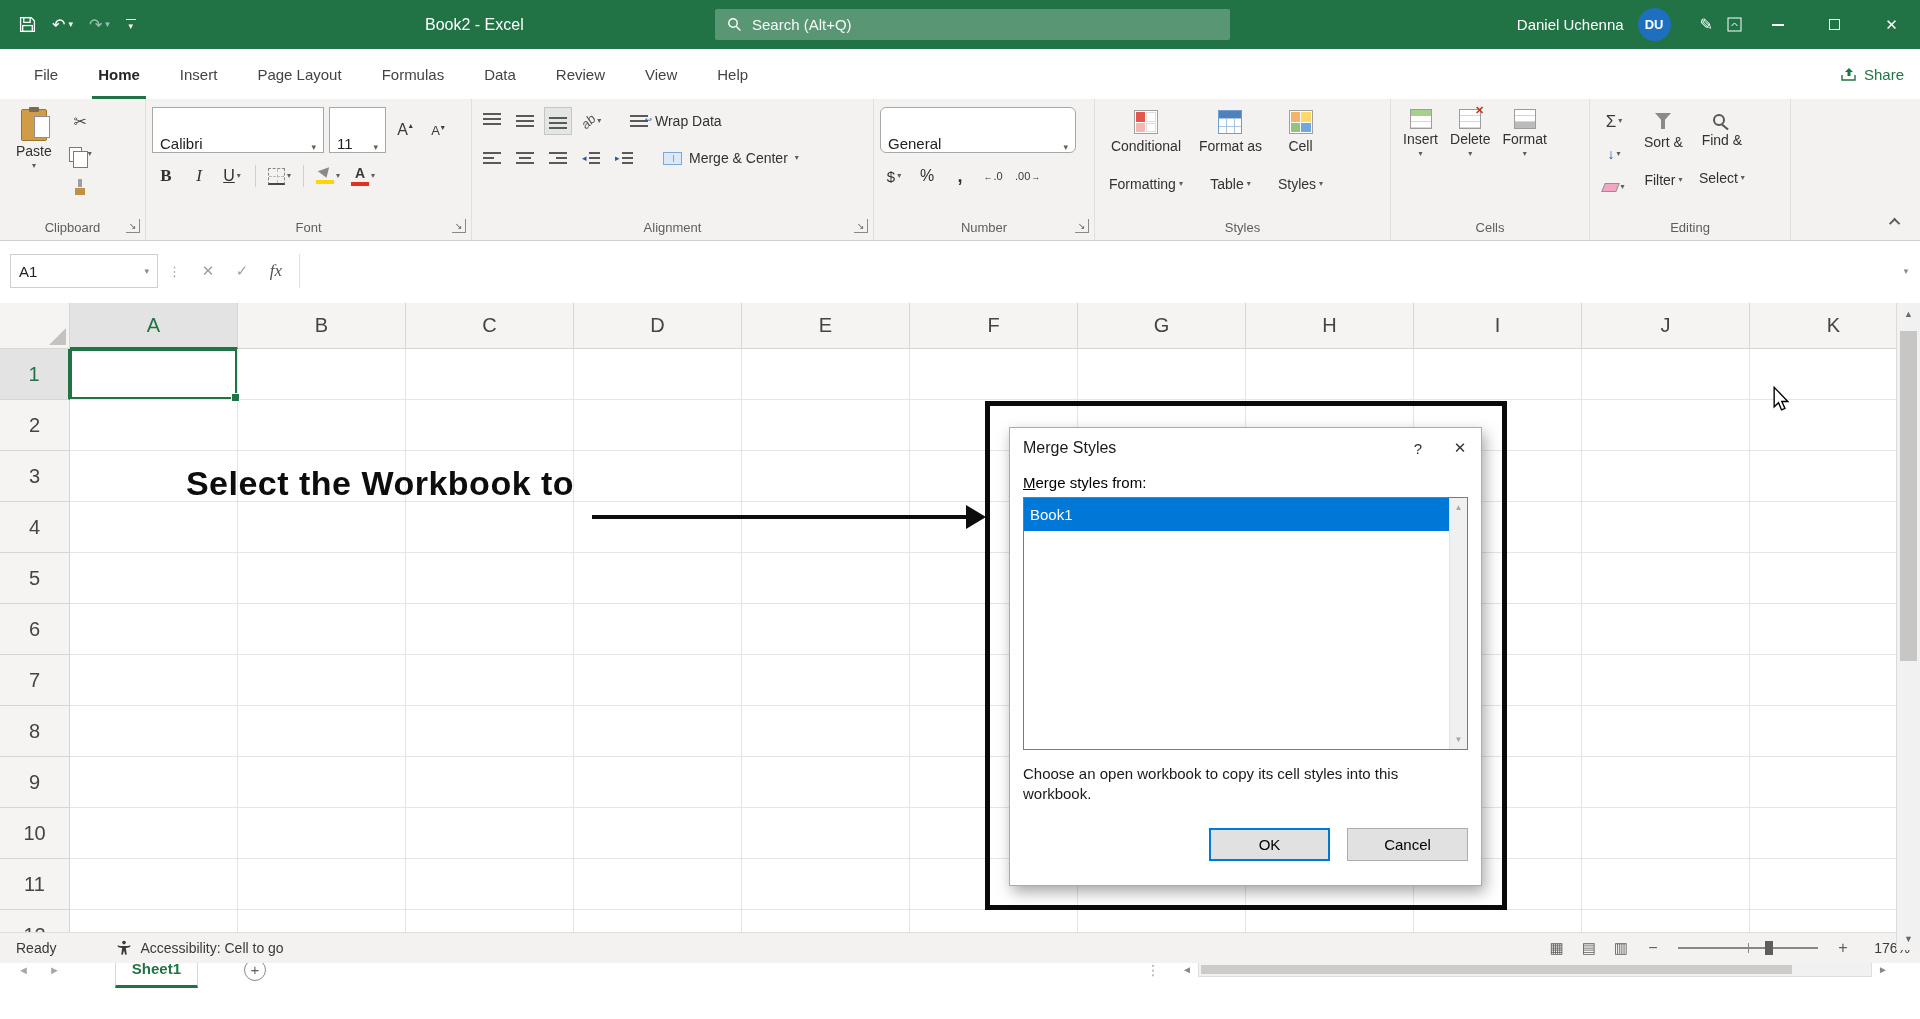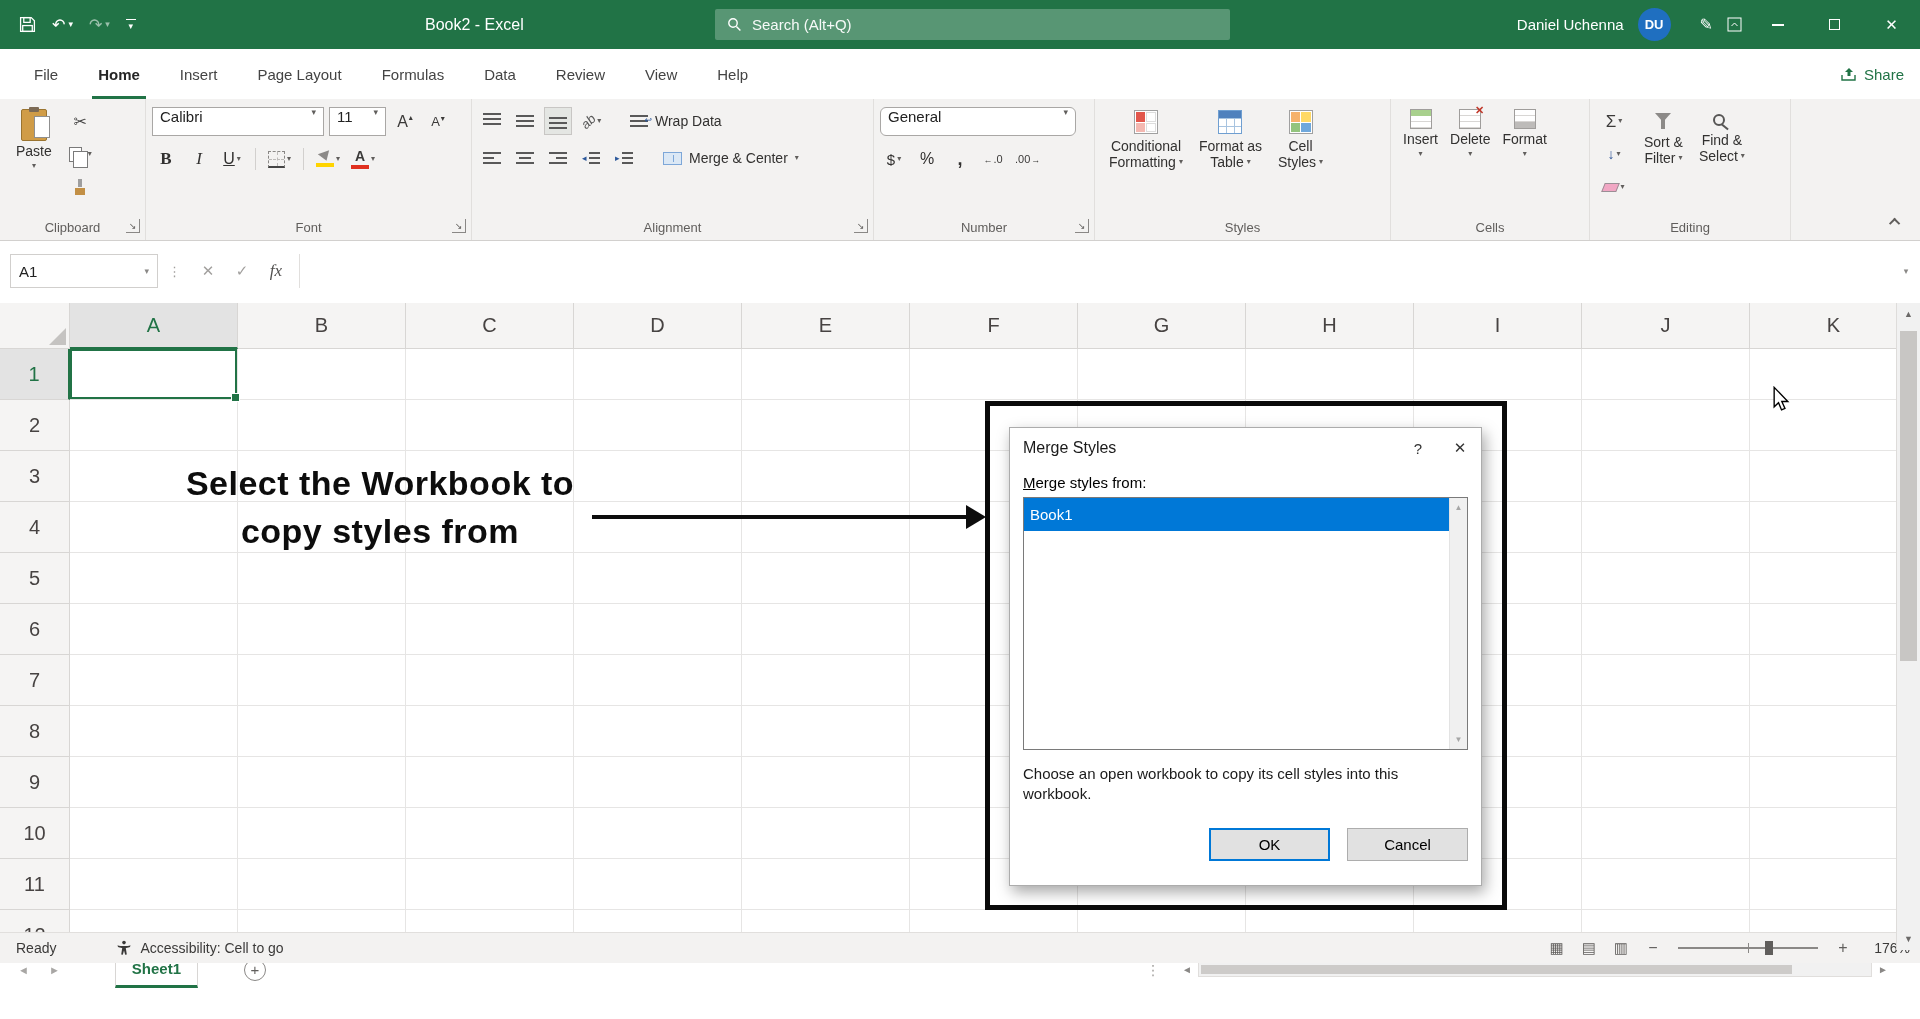--- a/index.html
+++ b/index.html
@@ -42,34 +42,34 @@
 .rlabel{position:absolute;bottom:5px;left:0;right:0;text-align:center;font-size:13px;color:#605e5c;}
 .launcher{position:absolute;right:5px;bottom:7px;width:14px;height:14px;font-size:9px;color:#605e5c;display:flex;align-items:center;justify-content:center;border-right:1px solid #8a8886;border-bottom:1px solid #8a8886;}
 .grow-h{display:flex;height:100%;}
 .vstack{display:flex;flex-direction:column;gap:5px;margin-left:4px;}
 .bigbtn{display:flex;flex-direction:column;align-items:center;gap:3px;padding:2px 10px;font-size:14px;color:#323130;}
 .blabel{line-height:1.1;white-space:nowrap;}
 .sbtn{display:flex;align-items:center;justify-content:center;gap:2px;min-width:28px;height:28px;padding:0 3px;}
 .sbtn.sel{background:#e4e6e3;border:1px solid #c8c6c4;}
 .bigbtn2{display:flex;flex-direction:column;align-items:center;padding:3px 8px;font-size:14px;color:#323130;line-height:1.15;}
 .bigbtn2 .l1{margin-top:4px;white-space:nowrap;}
-.l2chev{display:flex;align-items:center;gap:3px;white-space:nowrap;}
+.l2chev{display:flex;align-items:center;gap:3px;white-space:nowrap;margin-top:22px;}
 
 .ic-paste{position:relative;width:26px;height:32px;background:#d09c47;border:1px solid #9a7430;border-radius:2px;display:block;}
 .ic-paste::before{content:"";position:absolute;left:7px;top:-3px;width:10px;height:5px;background:#7c6a55;border-radius:1px;}
 .ic-paste-page{position:absolute;right:-4px;top:6px;width:16px;height:22px;background:#fff;border:1px solid #8f8f8f;}
 .g-cut{font-size:16px;color:#444;}
 .ic-copy{position:relative;width:13px;height:15px;border:1px solid #7a7a7a;background:#fff;display:block;margin-right:4px;}
 .ic-copy::after{content:"";position:absolute;left:3px;top:3px;width:13px;height:15px;border:1px solid #7a7a7a;background:#fff;}
 .ic-painter{position:relative;width:14px;height:17px;display:block;}
 .ic-painter::before{content:"";position:absolute;left:5px;top:0;width:4px;height:8px;background:#9e9e9e;}
 .ic-painter::after{content:"";position:absolute;left:2px;top:9px;width:10px;height:7px;background:#c28f45;}
 .frow{display:flex;align-items:center;gap:5px;}
 .frow.r2{margin-top:9px;}
-.combo{height:29px;background:#fff;border:1px solid #a9a7a5;display:flex;align-items:flex-start;padding:0 7px;font-size:15px;color:#222;}
+.combo{height:46px;background:#fff;border:1px solid #a9a7a5;display:flex;align-items:flex-end;padding:0 7px;font-size:15px;color:#222;}
 .combo .chev{margin-left:auto;color:#605e5c;}
 .w-font{width:172px;}.w-size{width:57px;}.w-num{width:196px;border-radius:6px;}
 .fontA{font-size:16px;color:#3b3a39;line-height:1;}
 .fontA.small{font-size:13px;}
 .grow::after{content:"▴";font-size:8px;vertical-align:top;margin-left:1px;}
 .shrink::after{content:"▾";font-size:8px;vertical-align:top;margin-left:1px;}
 .g-bold{font-weight:bold;font-size:17px;font-family:"Liberation Serif",serif;}
 .g-italic{font-style:italic;font-size:17px;font-family:"Liberation Serif",serif;}
 .g-underline{text-decoration:underline;font-size:16px;}
 .vsep{width:1px;height:22px;background:#d2d0ce;margin:0 4px;}
@@ -768,21 +768,20 @@
     </div>
 
   <div class="vscroll">
     <span class="varr top">▲</span>
     <span class="vthumb"></span>
     <span class="varr bot">▼</span>
   </div>
 
   <div class="anno-text">
     <span>Select the Workbook to</span><br>
-    <span>copy styles from</span>
   </div>
   <div class="anno-shaft"></div>
   <div class="anno-head"></div>
   <div class="anno-box"></div>
 
   <div class="dialog">
     <div class="dlg-head">
       <span class="dlg-title">Merge Styles</span>
       <span class="dlg-btn help">?</span>
       <span class="dlg-btn">

